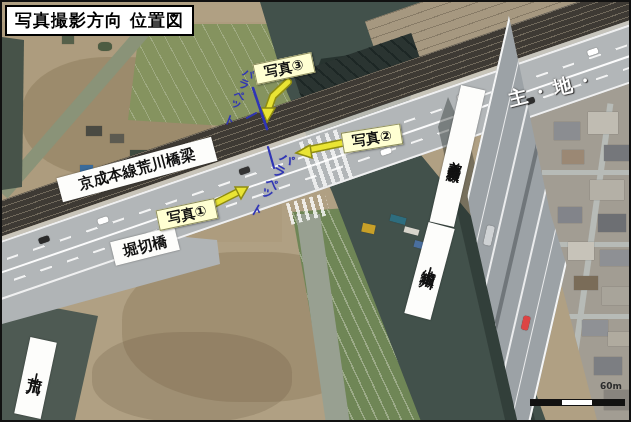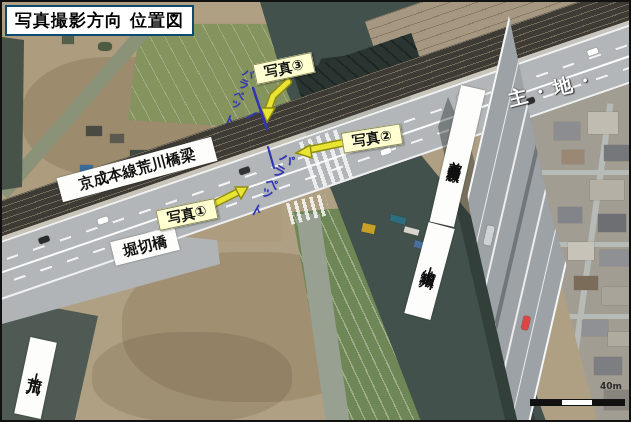--- a/index.html
+++ b/index.html
@@ -188,20 +188,20 @@
   <div class="wlabel" style="left:55px;top:155px;width:160px;height:25px;font-size:15px;transform:rotate(-15deg);">京成本線荒川橋梁</div>
   <div class="wlabel" style="left:110px;top:232px;width:66px;height:24px;font-size:15px;transform:rotate(-14deg);">堀切橋</div>
   <div class="wlabel vtext" style="left:443px;top:84px;width:25px;height:140px;font-size:13px;letter-spacing:1px;transform:rotate(13deg);">首都高速中央環状線</div>
   <div class="wlabel vtext" style="left:20px;top:337px;width:27px;height:78px;font-size:15px;transform:rotate(12deg);">荒川↓</div>
   <div class="wlabel vtext" style="left:414px;top:222px;width:27px;height:94px;font-size:15px;transform:rotate(15deg);">綾瀬川↓</div>
 
   <div class="marker" style="left:252px;top:56px;width:60px;height:21px;transform:rotate(-12deg);">写真③</div>
   <div class="marker" style="left:340px;top:126px;width:60px;height:21px;transform:rotate(-9deg);">写真②</div>
   <div class="marker" style="left:155px;top:202px;width:60px;height:21px;transform:rotate(-12deg);">写真①</div>
 
-  <div style="left:598px;top:379px;font-size:9px;color:#2c2c2c;font-weight:700;">40m</div>
+  <div style="left:598px;top:379px;font-size:9px;color:#2c2c2c;font-weight:700;">60m</div>
   <div style="left:528px;top:397px;width:95px;height:7px;border:1px solid #111;
               background:linear-gradient(to right,#111 0 33%,#fff 33% 66%,#111 66%);"></div>
 
-  <div style="left:3px;top:3px;background:#fff;border:2px solid #0c4a6e;color:#000;
+  <div style="left:3px;top:3px;background:#fff;border:2px solid #000000;color:#000;
               font-size:17px;font-weight:700;padding:2px 8px;white-space:nowrap;letter-spacing:1px;">写真撮影方向 位置図</div>
 
 </div>
 
 </body></html>

